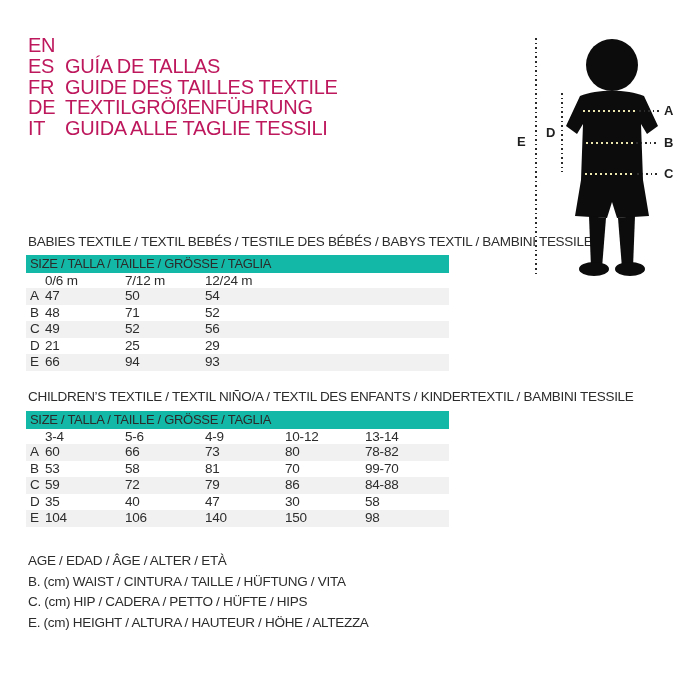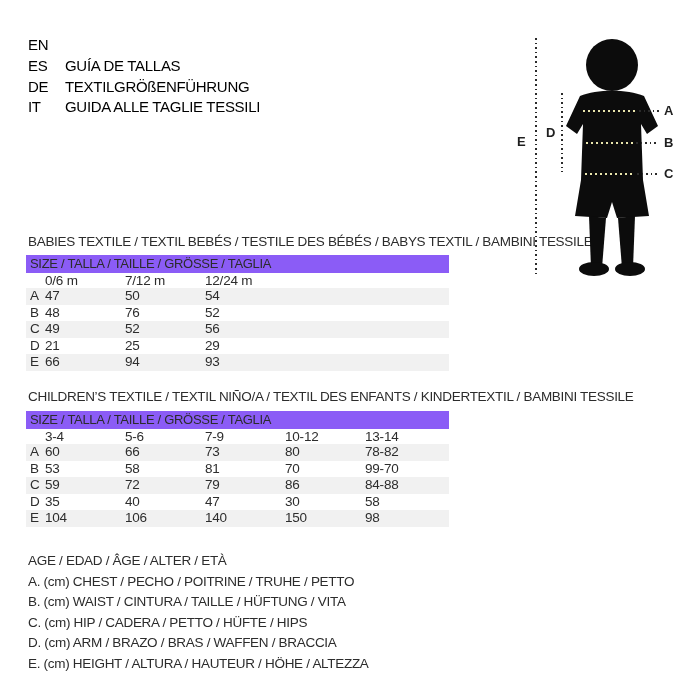--- a/index.html
+++ b/index.html
@@ -2,34 +2,34 @@
 <html><head>
 <meta charset="utf-8">
 <style>
   html,body{margin:0;padding:0;background:#fff;}
   .canvas{
     position:relative;width:700px;height:700px;background:#ffffff;overflow:hidden;
     font-family:"Liberation Sans",sans-serif;color:#2d2d2d;
   }
   
   .langs{position:absolute;left:28px;top:35px;}
-  .lang-line{display:flex;height:20.8px;line-height:20.8px;font-size:15px;letter-spacing:-0.3px;color:#000000;}
+  .lang-line{display:flex;height:20.8px;line-height:20.8px;font-size:20px;letter-spacing:-0.3px;color:#be185d;}
   .lang-code{width:37px;flex:0 0 37px;}
   
   .fig-svg{position:absolute;left:562px;top:38px;z-index:1;}
   .vdots{position:absolute;width:1.6px;background:repeating-linear-gradient(180deg,#2b2b2b 0 1.6px,transparent 1.6px 4.6px);z-index:2;}
   .hdots{position:absolute;height:1.8px;z-index:2;}
   .hdots.body{background:repeating-linear-gradient(90deg,#e9e5ac 0 2px,transparent 2px 5px);}
   .hdots.dark{background:repeating-linear-gradient(90deg,#2b2b2b 0 1.6px,transparent 1.6px 4.6px);}
   .meas-label{position:absolute;font-size:13px;font-weight:bold;color:#1f1f1f;line-height:14px;z-index:3;}
   
   .section-heading{position:absolute;left:28px;font-size:13.5px;letter-spacing:-0.3px;color:#2c2c2c;white-space:nowrap;}
   
   .size-table{position:absolute;left:26px;width:423px;}
-  .size-bar{height:18px;line-height:18px;background:#8b5cf6;font-size:13px;letter-spacing:-0.3px;padding-left:4px;color:#2b2b2b;box-sizing:border-box;}
+  .size-bar{height:18px;line-height:18px;background:#14b8a6;font-size:13px;letter-spacing:-0.3px;padding-left:4px;color:#2b2b2b;box-sizing:border-box;}
   .t-row{display:flex;height:16.5px;line-height:16.5px;font-size:13.5px;letter-spacing:-0.2px;}
   .t-row.head{height:15px;line-height:15px;}
   .t-row.stripe{background:#f1f1f1;}
   .t-lbl{flex:0 0 19px;width:19px;padding-left:4px;box-sizing:border-box;}
   .t-cell{flex:0 0 80px;width:80px;}
   
   .legend{position:absolute;left:28px;top:551px;}
   .legend-line{height:20.5px;line-height:20.5px;font-size:13.5px;letter-spacing:-0.3px;color:#2c2c2c;white-space:nowrap;}
 </style>
 </head>
@@ -37,20 +37,24 @@
 
 <div class="canvas">
 
   <div class="langs">
     <div class="lang-line">
       <span class="lang-code">EN</span>
     </div>
     <div class="lang-line">
       <span class="lang-code">ES</span>
       <span class="lang-label">GUÍA DE TALLAS</span>
+    </div>
+    <div class="lang-line">
+      <span class="lang-code">FR</span>
+      <span class="lang-label">GUIDE DES TAILLES TEXTILE</span>
     </div>
     <div class="lang-line">
       <span class="lang-code">DE</span>
       <span class="lang-label">TEXTILGRÖßENFÜHRUNG</span>
     </div>
     <div class="lang-line">
       <span class="lang-code">IT</span>
       <span class="lang-label">GUIDA ALLE TAGLIE TESSILI</span>
     </div>
   </div>
@@ -95,21 +99,21 @@
     </div>
     <div class="t-row stripe">
       <span class="t-lbl">A</span>
       <span class="t-cell">47</span>
       <span class="t-cell">50</span>
       <span class="t-cell">54</span>
     </div>
     <div class="t-row">
       <span class="t-lbl">B</span>
       <span class="t-cell">48</span>
-      <span class="t-cell">76</span>
+      <span class="t-cell">71</span>
       <span class="t-cell">52</span>
     </div>
     <div class="t-row stripe">
       <span class="t-lbl">C</span>
       <span class="t-cell">49</span>
       <span class="t-cell">52</span>
       <span class="t-cell">56</span>
     </div>
     <div class="t-row">
       <span class="t-lbl">D</span>
@@ -126,21 +130,21 @@
   </div>
 
   <div class="section-heading" style="top:389px;">CHILDREN’S TEXTILE / TEXTIL NIÑO/A / TEXTIL DES ENFANTS / KINDERTEXTIL / BAMBINI TESSILE</div>
 
   <div class="size-table" style="top:411px;">
     <div class="size-bar">SIZE / TALLA / TAILLE / GRÖSSE / TAGLIA</div>
     <div class="t-row head">
       <span class="t-lbl"></span>
       <span class="t-cell">3-4</span>
       <span class="t-cell">5-6</span>
-      <span class="t-cell">7-9</span>
+      <span class="t-cell">4-9</span>
       <span class="t-cell">10-12</span>
       <span class="t-cell">13-14</span>
     </div>
     <div class="t-row stripe">
       <span class="t-lbl">A</span>
       <span class="t-cell">60</span>
       <span class="t-cell">66</span>
       <span class="t-cell">73</span>
       <span class="t-cell">80</span>
       <span class="t-cell">78-82</span>
@@ -174,20 +178,18 @@
       <span class="t-cell">104</span>
       <span class="t-cell">106</span>
       <span class="t-cell">140</span>
       <span class="t-cell">150</span>
       <span class="t-cell">98</span>
     </div>
   </div>
 
   <div class="legend">
     <div class="legend-line">AGE / EDAD / ÂGE / ALTER / ETÀ</div>
-    <div class="legend-line">A. (cm) CHEST / PECHO / POITRINE / TRUHE / PETTO</div>
     <div class="legend-line">B. (cm) WAIST / CINTURA / TAILLE / HÜFTUNG / VITA</div>
     <div class="legend-line">C. (cm) HIP / CADERA / PETTO / HÜFTE / HIPS</div>
-    <div class="legend-line">D. (cm) ARM / BRAZO / BRAS / WAFFEN / BRACCIA</div>
     <div class="legend-line">E. (cm) HEIGHT / ALTURA / HAUTEUR / HÖHE / ALTEZZA</div>
   </div>
 
 </div>
 
 </body></html>

